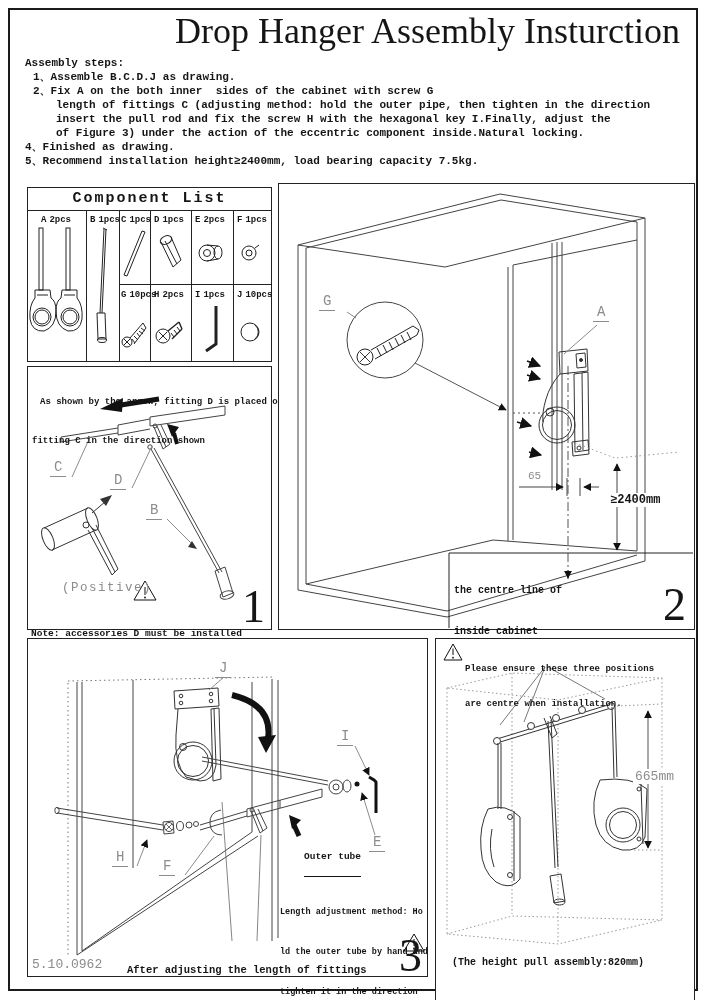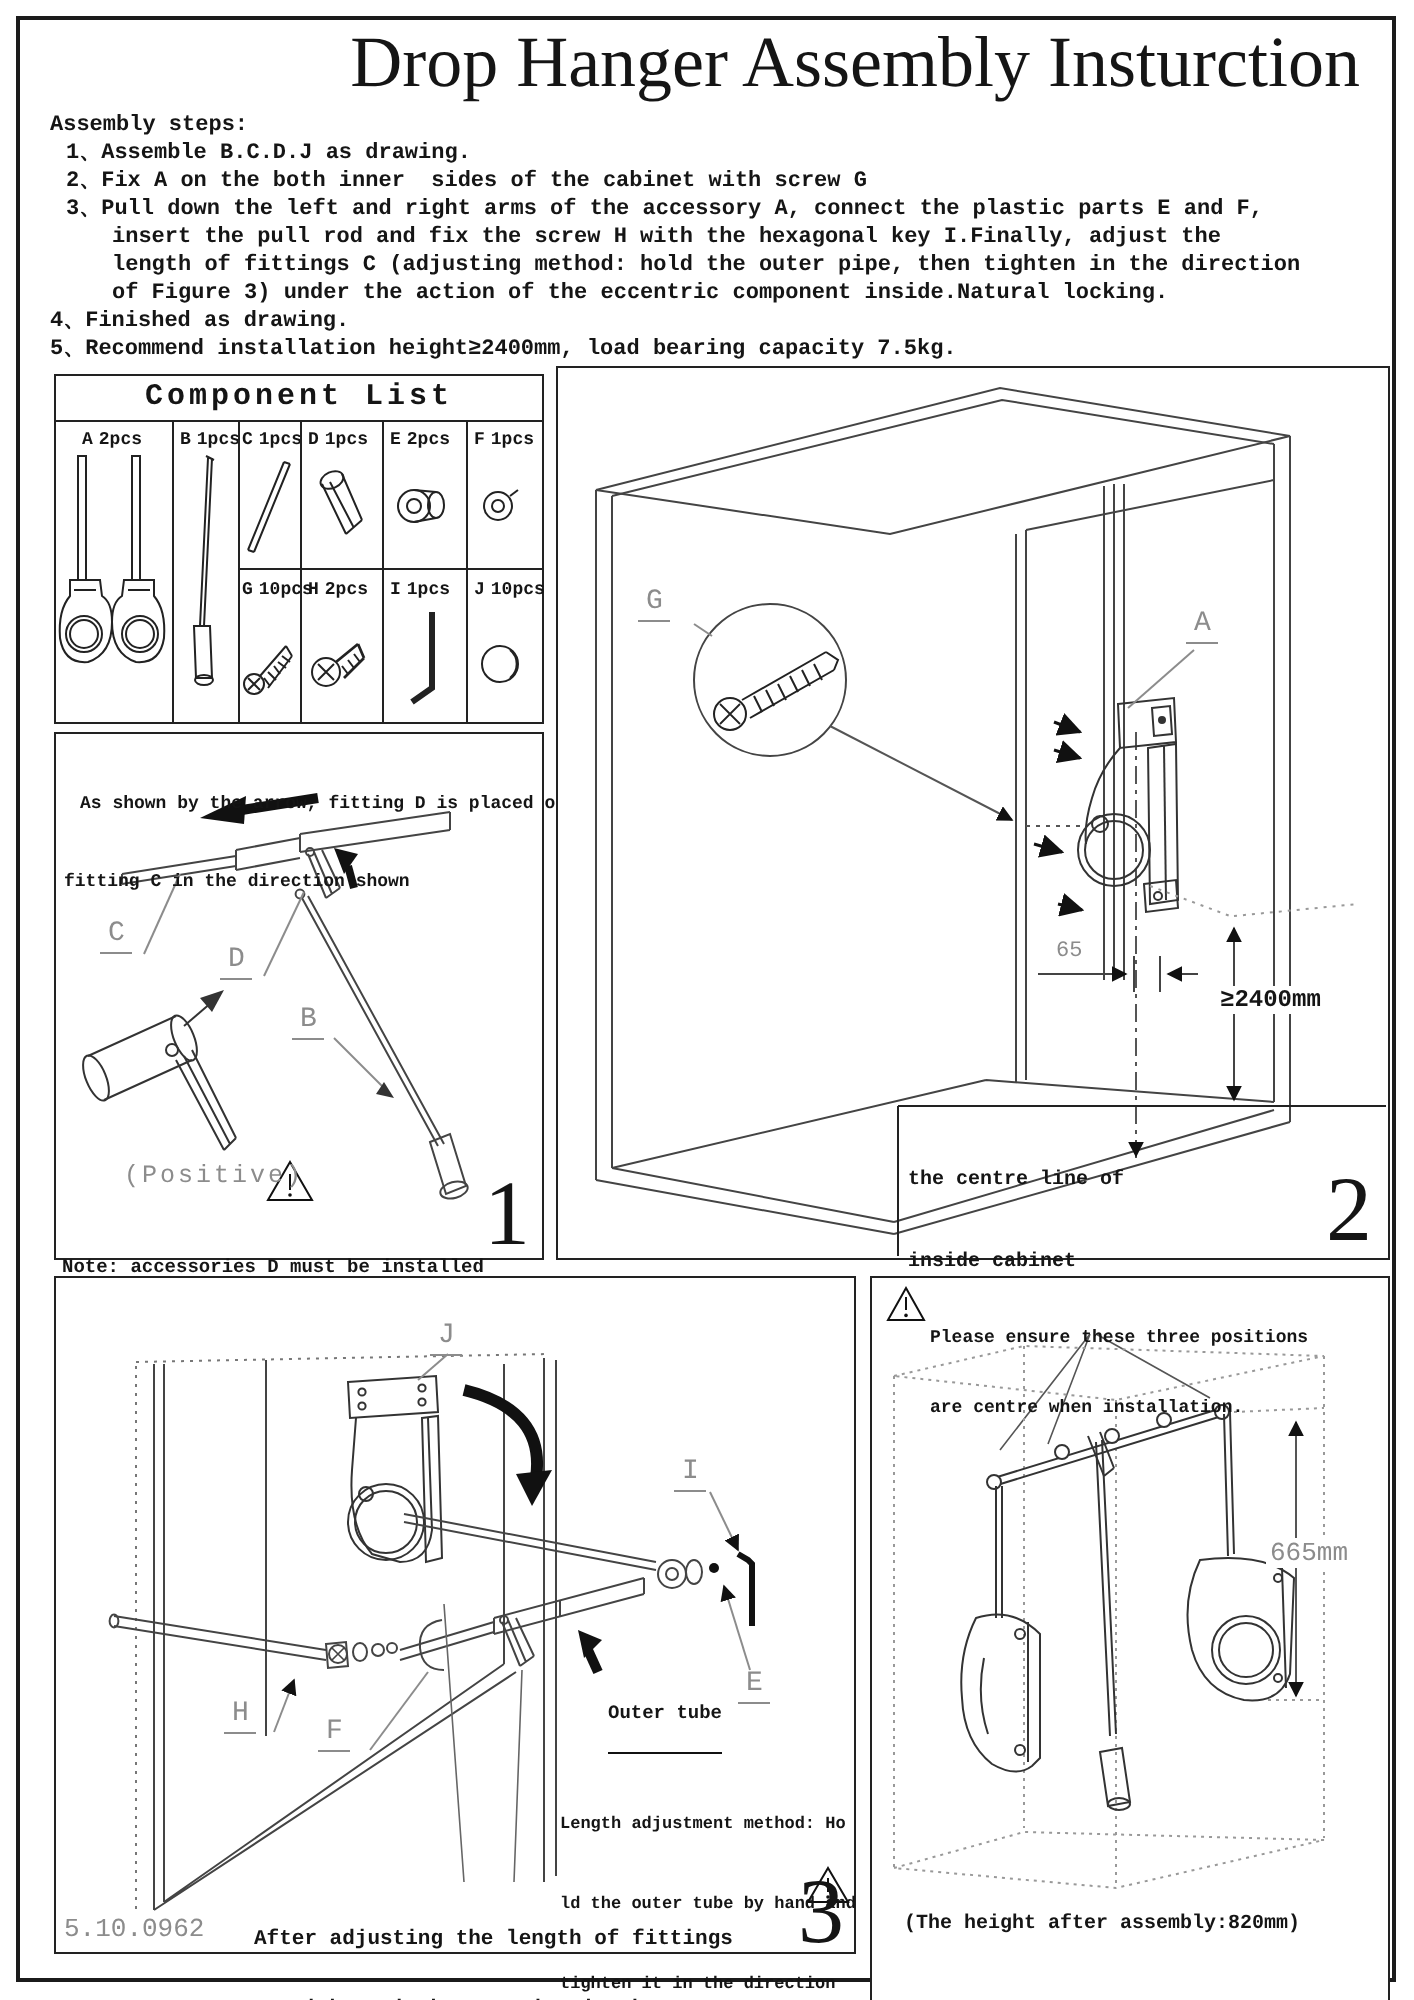--- a/index.html
+++ b/index.html
@@ -38,23 +38,22 @@
 
 <div class="page">
   <div class="page-frame"></div>
 
   <div class="title">Drop Hanger Assembly Insturction</div>
 
   <div class="steps">
     <div>Assembly steps:</div>
     <div class="step-i1">1、Assemble B.C.D.J as drawing.</div>
     <div class="step-i1">2、Fix A on the both inner  sides of the cabinet with screw G</div>
-    <div class="step-i1">3、Pull down the left and right arms of the accessory A, connect the plastic parts E and F,</div>
+    <div class="step-i2">length of fittings C (adjusting method: hold the outer pipe, then tighten in the direction</div>
     <div class="step-i2">insert the pull rod and fix the screw H with the hexagonal key I.Finally, adjust the</div>
-    <div class="step-i2">length of fittings C (adjusting method: hold the outer pipe, then tighten in the direction</div>
     <div class="step-i2">of Figure 3) under the action of the eccentric component inside.Natural locking.</div>
     <div>4、Finished as drawing.</div>
     <div>5、Recommend installation height≥2400mm, load bearing capacity 7.5kg.</div>
   </div>
 
   <div class="panel" id="comp">
     <div class="cl-head">Component List</div>
 
     <div class="cl-cell cl-first" style="left:0;top:22px;width:58px;height:151px;">
       <div class="cl-label" style="padding-left:13px;">
@@ -443,16 +442,16 @@
           <circle cx="203" cy="200" r="2"></circle>
       </g>
       <line x1="212" y1="72" x2="212" y2="209" stroke="#555" marker-start="url(#ah4)" marker-end="url(#ah4)"></line>
       <path d="M181,67 L226,65 M198,211 L226,211" stroke="#999" stroke-dasharray="1.5 2.5" fill="none"></path>
     </svg>
     <div class="smalltext" style="left:29px;top:2px;font-size:9px;line-height:11.5px;">
       <div>Please ensure these three positions</div>
       <div>are centre when installation.</div>
     </div>
     <span class="smalltext gray bgw" style="left:197px;top:130px;font-size:13px;font-weight:400;">665mm</span>
-    <span class="smalltext" style="left:16px;top:318px;font-size:10px;">(The height after assembly:820mm)</span>
+    <span class="smalltext" style="left:16px;top:318px;font-size:10px;">(The height pull assembly:820mm)</span>
     <span class="fignum" style="right:5px;bottom:-2px;">4</span>
   </div>
 </div>
 
 </body></html>

